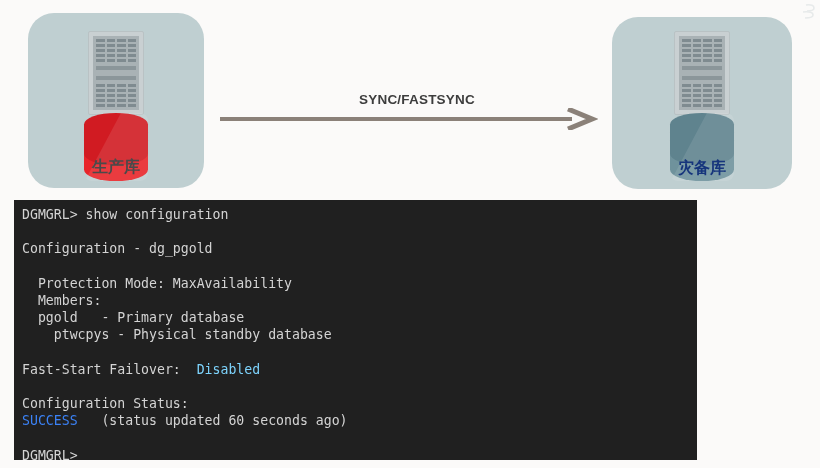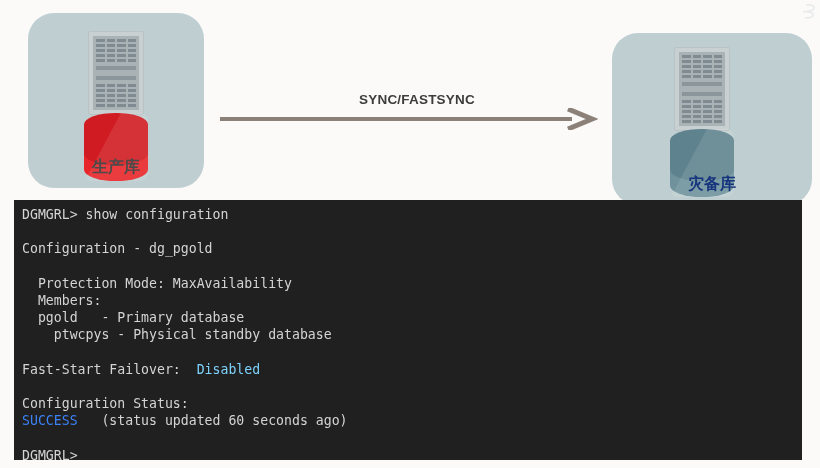--- a/index.html
+++ b/index.html
@@ -27,21 +27,21 @@
     pointer-events: none;
   }
 
   
   .node-card {
     position: absolute;
     background: #bfcfd1;
     border-radius: 26px;
   }
   #card-primary { left: 20px;  top: 13px; width: 176px; height: 175px; margin-left: 8px; }
-  #card-standby { left: 612px; top: 33px; width: 200px; height: 172px; }
+  #card-standby { left: 612px; top: 17px; width: 180px; height: 172px; }
 
   
   .rack {
     position: absolute;
     width: 56px;
   }
   .rack-outer {
     background: #c9d0d2;
     border: 1px solid #b9c2c4;
     border-radius: 2px;
@@ -149,21 +149,21 @@
     font-weight: bold;
     color: #3d3d3d;
     letter-spacing: 0.2px;
   }
 
   
   #terminal {
     position: absolute;
     left: 14px;
     top: 200px;
-    width: 788px;
+    width: 683px;
     height: 260px;
     background: #202020;
     overflow: hidden;
   }
   #terminal-body {
     padding: 6px 8px 0 8px;
     font-family: "DejaVu Sans Mono", "Liberation Mono", monospace;
     font-size: 13.2px;
     line-height: 17.2px;
     color: #d4d4d4;

